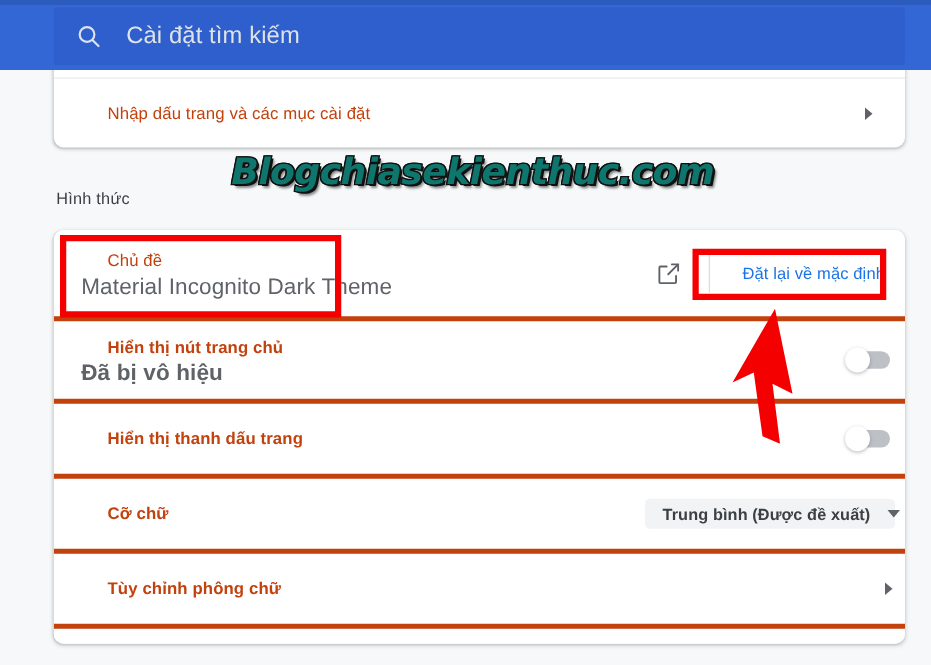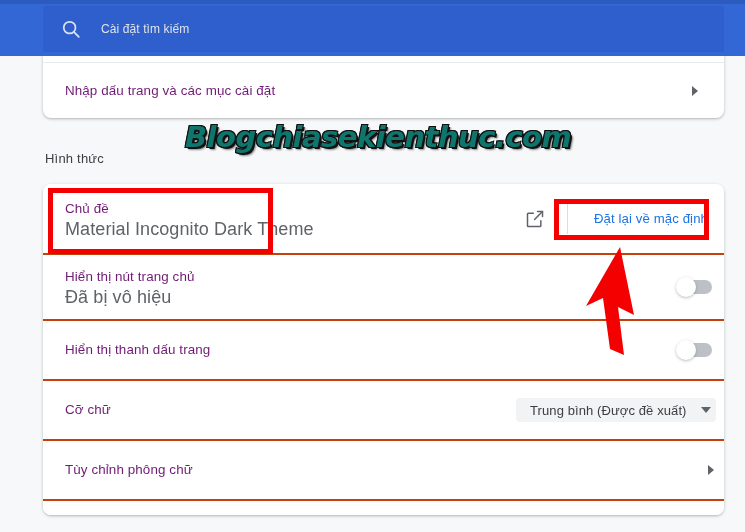--- a/index.html
+++ b/index.html
@@ -56,21 +56,21 @@
   }
   #search-icon svg { display: block; }
   #search-input {
     flex: 1 1 auto;
     margin-left: 19px;
     border: 0;
     outline: none;
     background: transparent;
     color: #e8eaed;
     font-family: "Liberation Sans", sans-serif;
-    font-size: 12px;
+    font-size: 19px;
     height: 30px;
     line-height: 30px;
     letter-spacing: .1px;
   }
   #search-input::placeholder { color: #dfe3e8; opacity: 1; }
 
   
   .card {
     position: absolute;
     left: 43px;
@@ -92,28 +92,29 @@
   }
 
   .row {
     position: relative;
     display: flex;
     align-items: center;
     padding: 0 8px 0 22px;
     min-height: 60px;
     background: #fff;
   }
-  .row + .row { border-top: 2px solid #c2410c; }
+  .row + .row { border-top: 4px solid #c2410c; font-weight: bold; }
 
   .row-labels { flex: 1 1 auto; min-width: 0; }
   .row-title {
     font-size: 13.4px;
-    color: #701a75;
+    color: #c2410c;
     line-height: 18px;
     letter-spacing: .1px;
+    margin-left: 21px;
   }
   .row-sub {
     font-size: 18px;
     color: #5f6368;
     line-height: 18px;
     margin-top: 2px;
     letter-spacing: .1px;
   }
 
   

